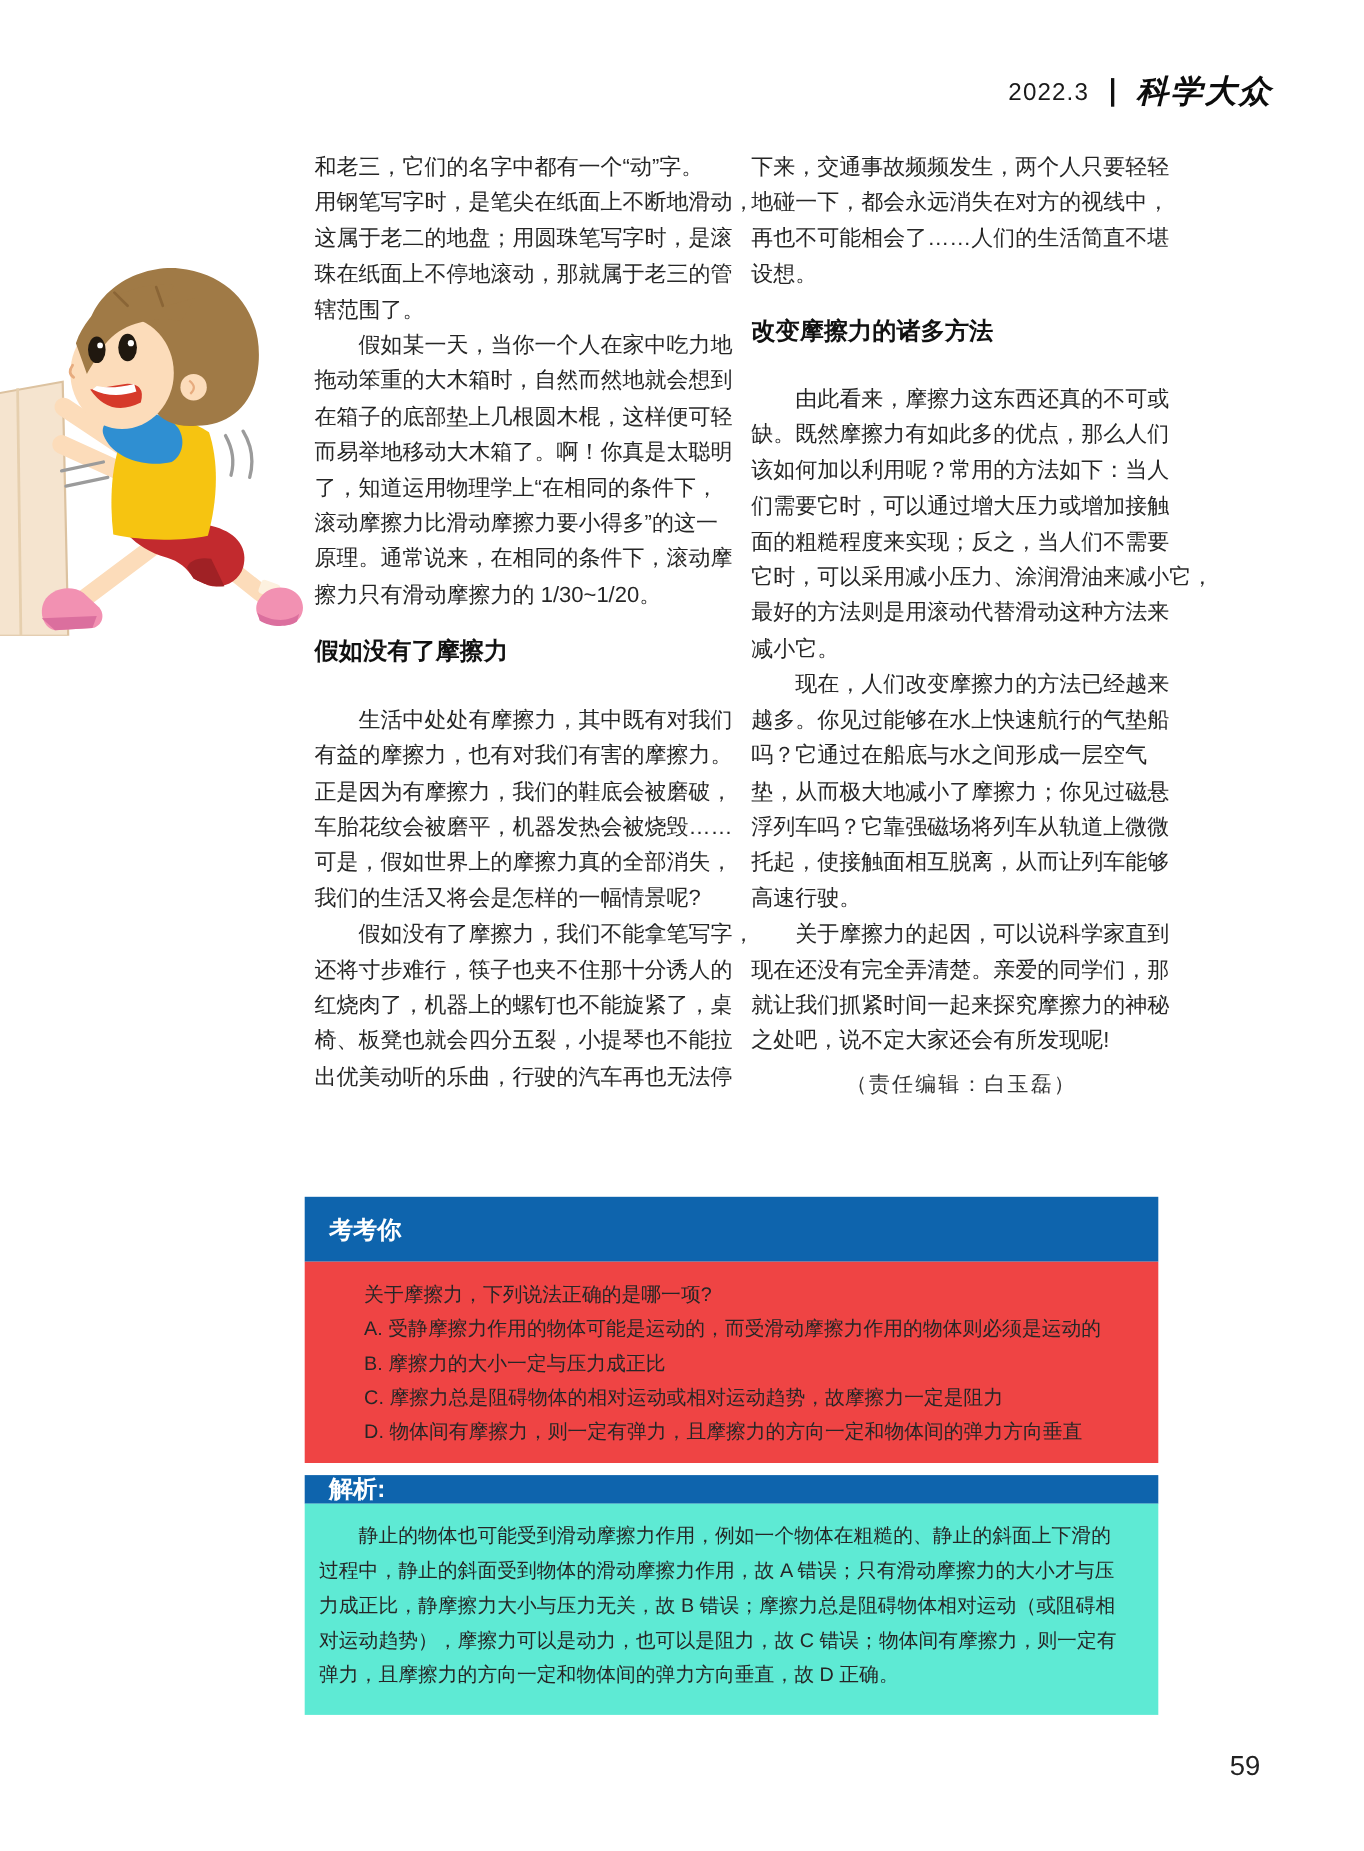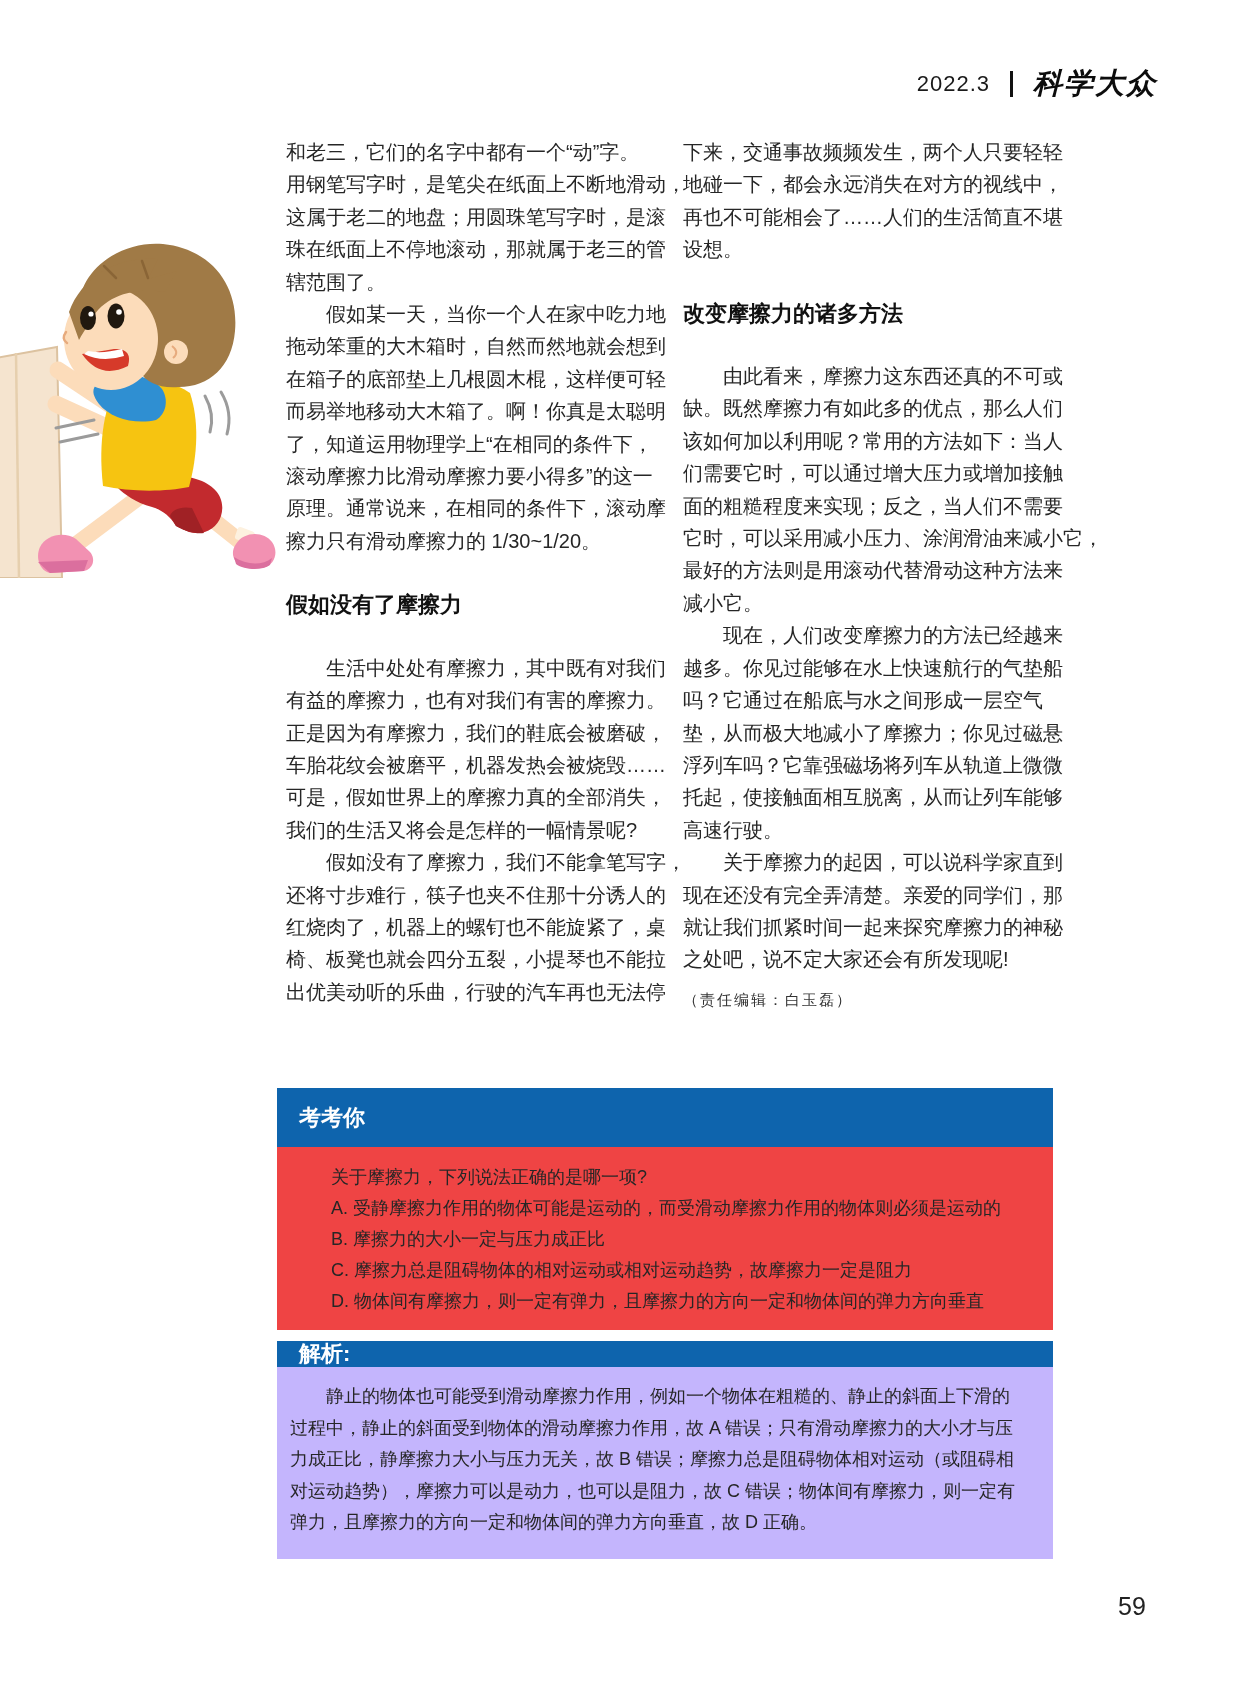--- a/index.html
+++ b/index.html
@@ -14,31 +14,31 @@
   .masthead{position:absolute;top:64px;right:83px;display:flex;align-items:center;gap:20px}
   .issue{font-size:22px;color:#1a1a1a;letter-spacing:1px}
   .mast-divider{width:3px;height:26px;background:#111}
   .logo{font-family:"DejaVu Serif",serif;font-size:29px;font-weight:900;font-style:italic;letter-spacing:2px;color:#0c0c0c}
 
   
   .col{position:absolute;top:136px;width:382px;font-size:20px;line-height:32.4px;color:#262626}
   .col1{left:286px}
   .col2{left:683px}
   .para{white-space:pre}
-  .sec-heading{font-size:22px;font-weight:bold;margin:32px 0 30px;color:#111}
-  .editor{font-family:"Liberation Serif",serif;font-size:15px;text-align:left;margin-top:8px;letter-spacing:2px;color:#333}
+  .sec-heading{font-size:22px;font-weight:bold;margin:19px 0 30px;color:#111}
+  .editor{font-family:"Liberation Serif",serif;font-size:19px;text-align:center;margin-top:8px;letter-spacing:2px;color:#333}
 
   
   .quiz{position:absolute;left:277px;top:1088px;width:776px}
   .quiz-bar{height:59px;background:#0e64ad;color:#fff;font-size:22px;font-weight:bold;
     display:flex;align-items:center;padding-left:22px;box-sizing:border-box}
   .quiz-bar.analysis{height:26px;margin-top:11px}
   .quiz-qpanel{background:#ef4444;padding:15px 8px 13px 54px;font-size:18px;line-height:31px}
   .quiz-q,.quiz-opt{white-space:nowrap}
-  .quiz-apanel{background:#c4b5fd;padding:14px 12px 20px 13px;font-size:18px;line-height:31.5px;white-space:pre}
+  .quiz-apanel{background:#5eead4;padding:14px 12px 20px 13px;font-size:18px;line-height:31.5px;white-space:pre}
 
   
   .pagenum{position:absolute;left:1118px;top:1592px;font-size:25px;color:#222}
 
   
   .illus{position:absolute;left:0;top:226px;width:280px;height:352px}
 </style>
 </head>
 <body>
 

